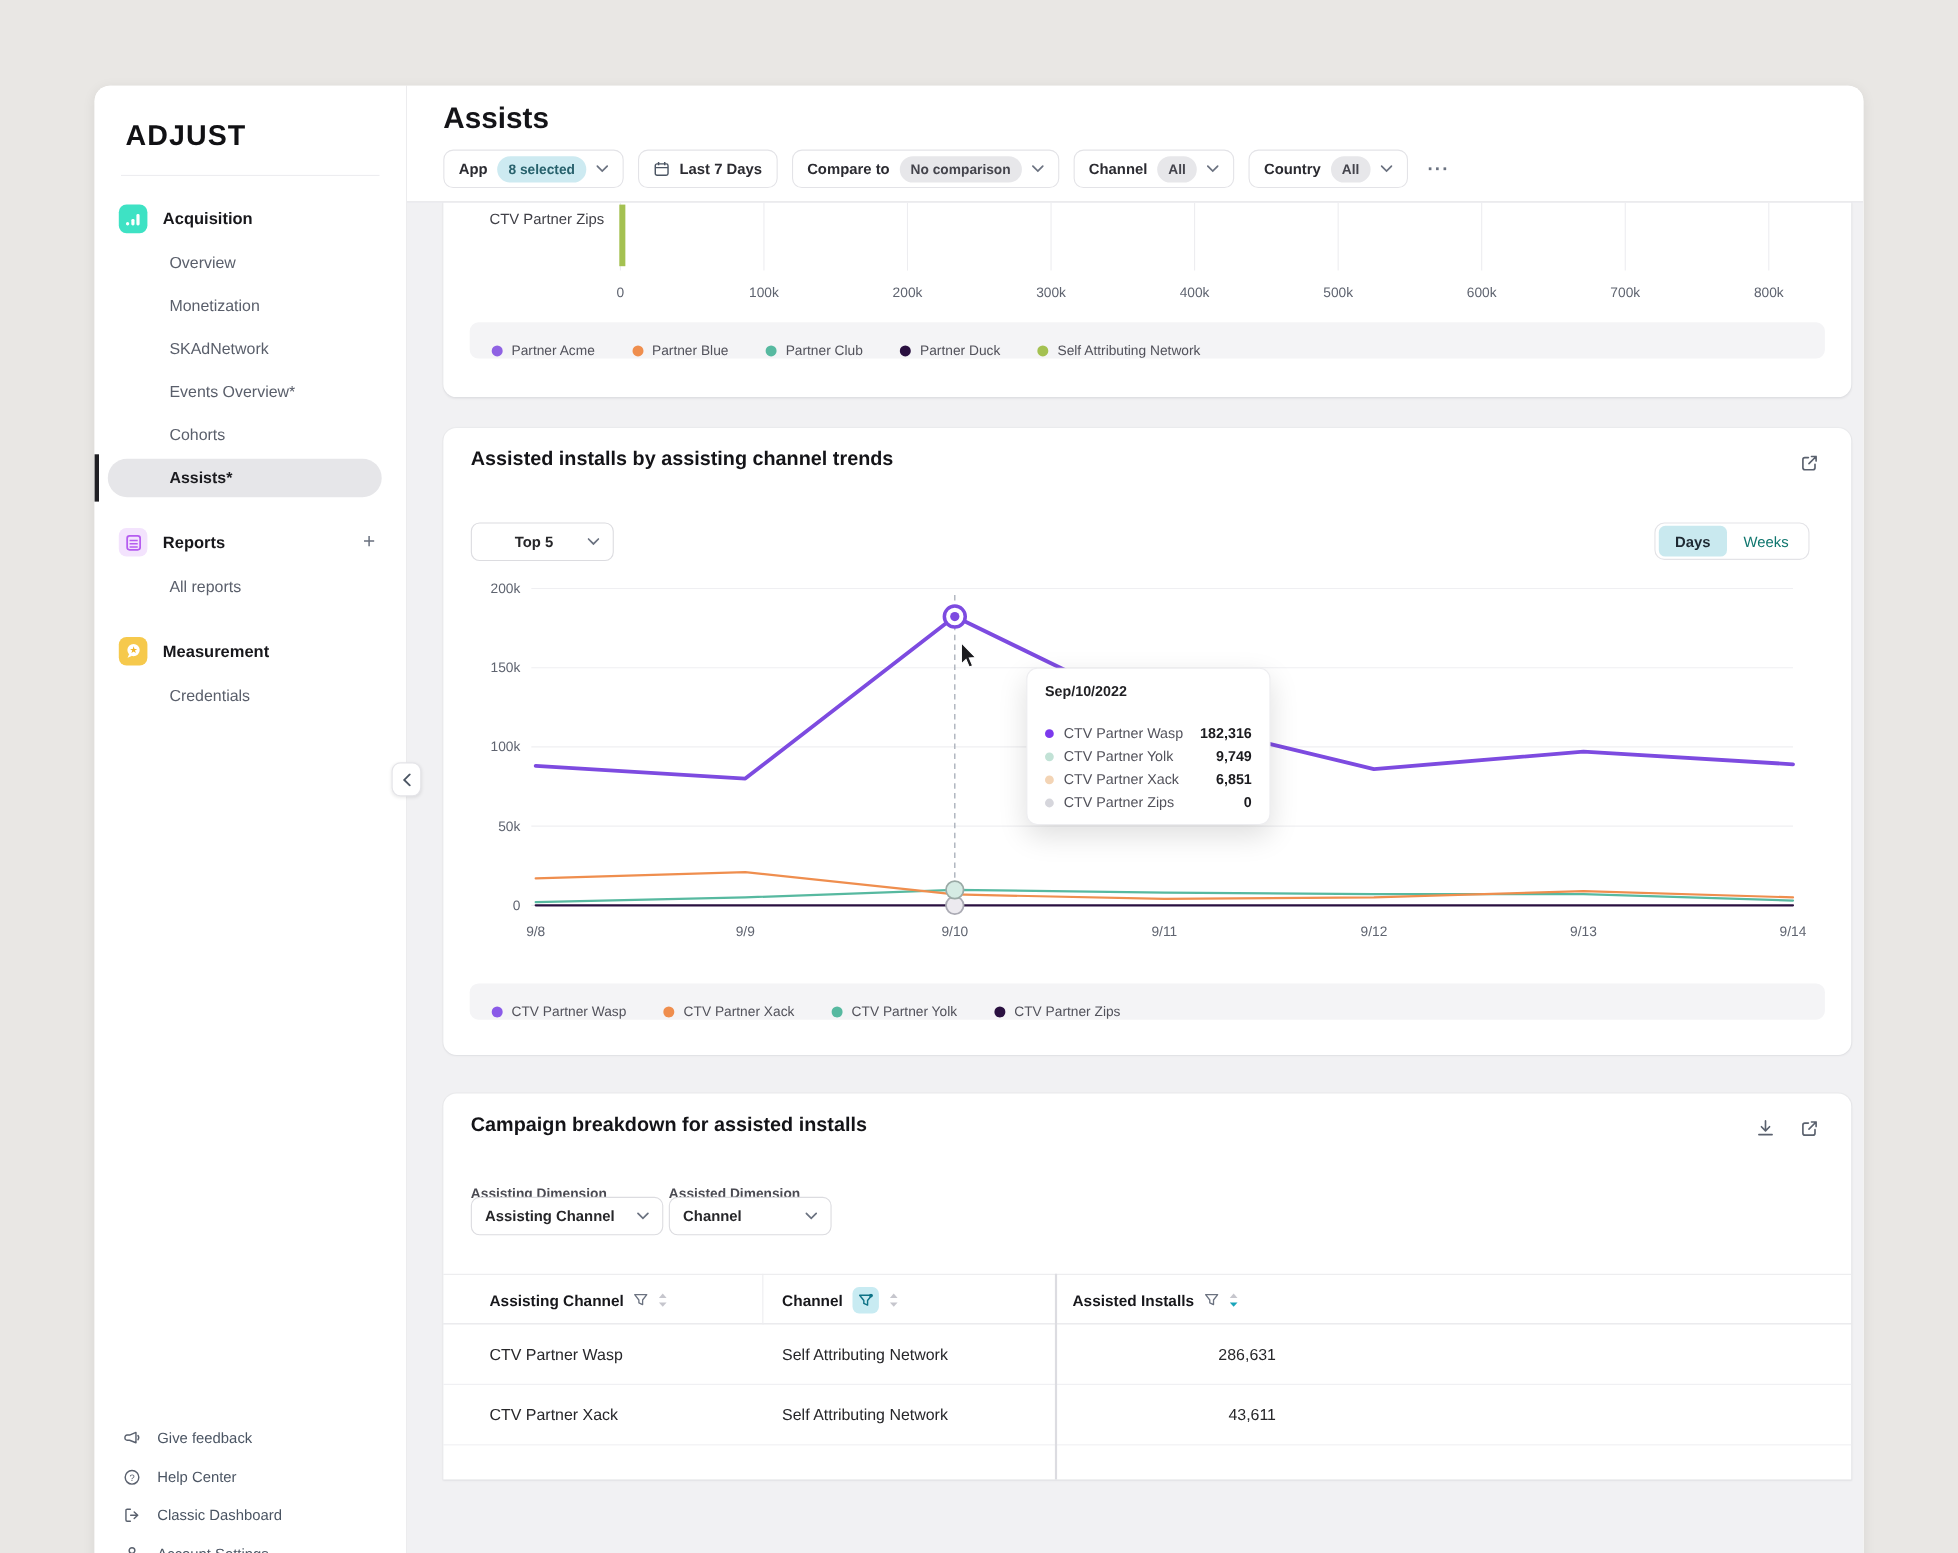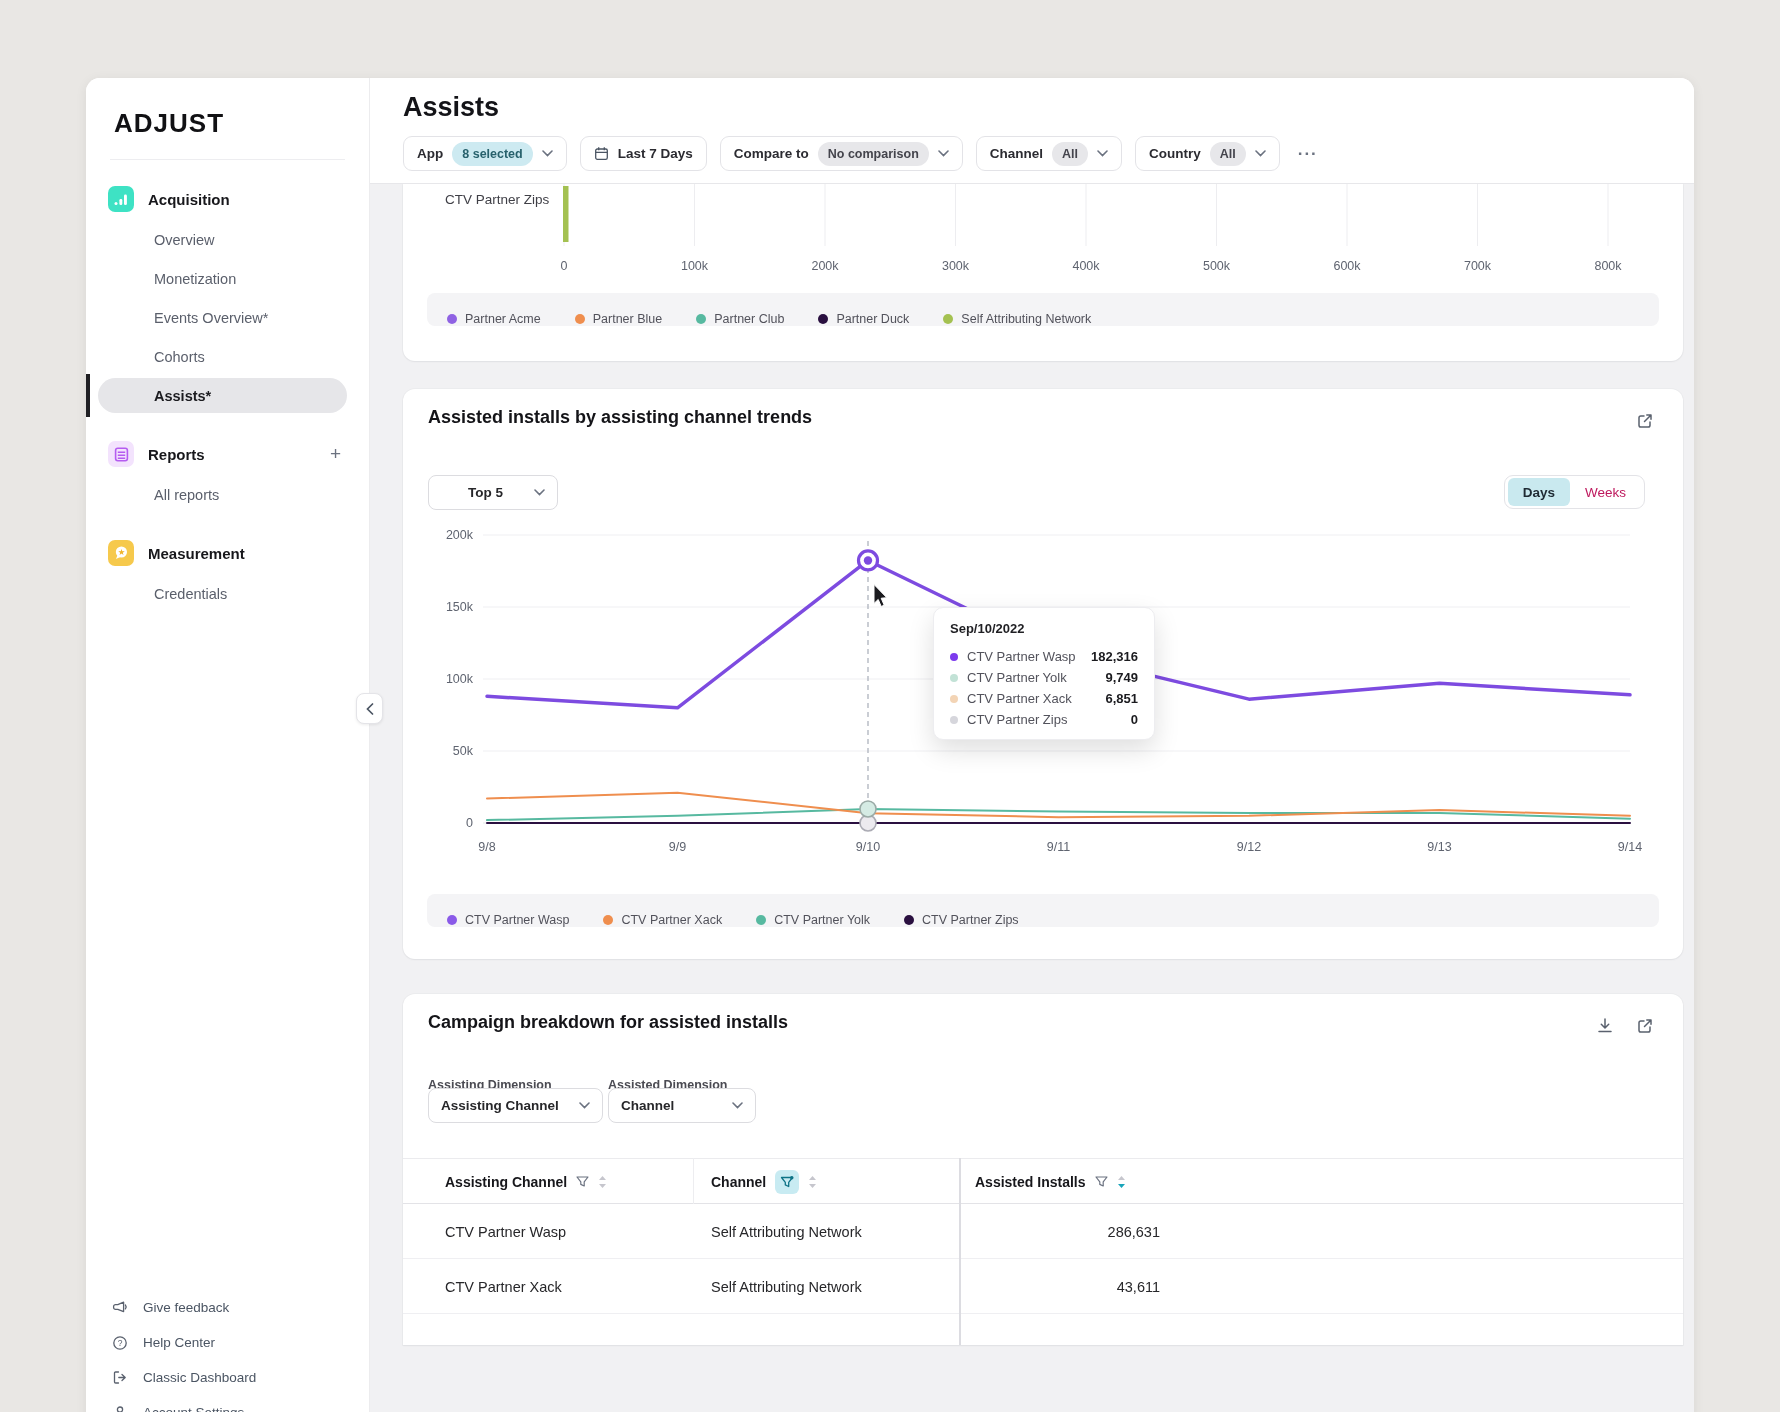--- a/index.html
+++ b/index.html
@@ -69,27 +69,27 @@
 
   
   #card2{top:205px;height:570px;}
   .select{position:absolute;display:flex;align-items:center;justify-content:space-between;
     height:35px;border:1px solid #dcdce0;border-radius:8px;background:#fff;padding:0 12px;
     font-size:13.5px;font-weight:600;color:#27272a;cursor:pointer;}
   #top5-select{left:25px;top:86px;width:130px;padding-left:39px;}
   .toggle{position:absolute;right:38px;top:86px;height:34px;border:1px solid #e3e3e7;border-radius:9px;
     background:#fff;display:flex;align-items:center;padding:3px;}
   .tog-seg{height:28px;padding:0 15px;display:flex;align-items:center;border-radius:6px;
-    font-size:13.5px;color:#be185d;cursor:pointer;}
+    font-size:13.5px;color:#0f766e;cursor:pointer;}
   .tog-seg.active{background:#c9e9ef;color:#1f2a33;font-weight:600;}
   #trends-svg{position:absolute;left:0;top:140px;}
   #card2 .legend-bar{top:505px;}
   .tooltip{position:absolute;left:530px;top:218px;width:222px;background:#fff;border:1px solid #ededf0;
     border-radius:10px;box-shadow:0 10px 26px rgba(0,0,0,.13);padding:13px 16px 12px;z-index:3;}
-  .tt-date{font-size:13px;font-weight:700;color:#1f1f23;margin-bottom:13px;}
+  .tt-date{font-size:13px;font-weight:700;color:#1f1f23;margin-bottom:23px;}
   .tt-row{display:flex;align-items:center;margin-top:6px;font-size:13px;}
   .tt-row .dot{width:8px;height:8px;margin-right:9px;}
   .tt-name{color:#52525b;}
   .tt-val{margin-left:auto;font-weight:600;color:#1b1b1f;}
 
   
   #card3{top:810px;height:351px;border-radius:12px 12px 0 0;}
   .dim-label{position:absolute;top:84px;font-size:12.5px;font-weight:600;color:#4a4a52;}
   #dim1-select{left:25px;top:94px;width:175px;}
   #dim2-select{left:205px;top:94px;width:148px;}
@@ -123,20 +123,23 @@
             <rect x="11" y="3.6" width="2.9" height="10.4" rx="1.3" fill="#fff"></rect>
           </svg>
       </span>
       <span class="label">Acquisition</span>
     </div>
     <div class="nav-item">
         <span>Overview</span>
       </div>
     <div class="nav-item">
         <span>Monetization</span>
+      </div>
+    <div class="nav-item">
+        <span>SKAdNetwork</span>
       </div>
     <div class="nav-item">
         <span>Events Overview*</span>
       </div>
     <div class="nav-item">
         <span>Cohorts</span>
       </div>
     <div class="nav-item active">
         <span>Assists*</span>
       </div>

